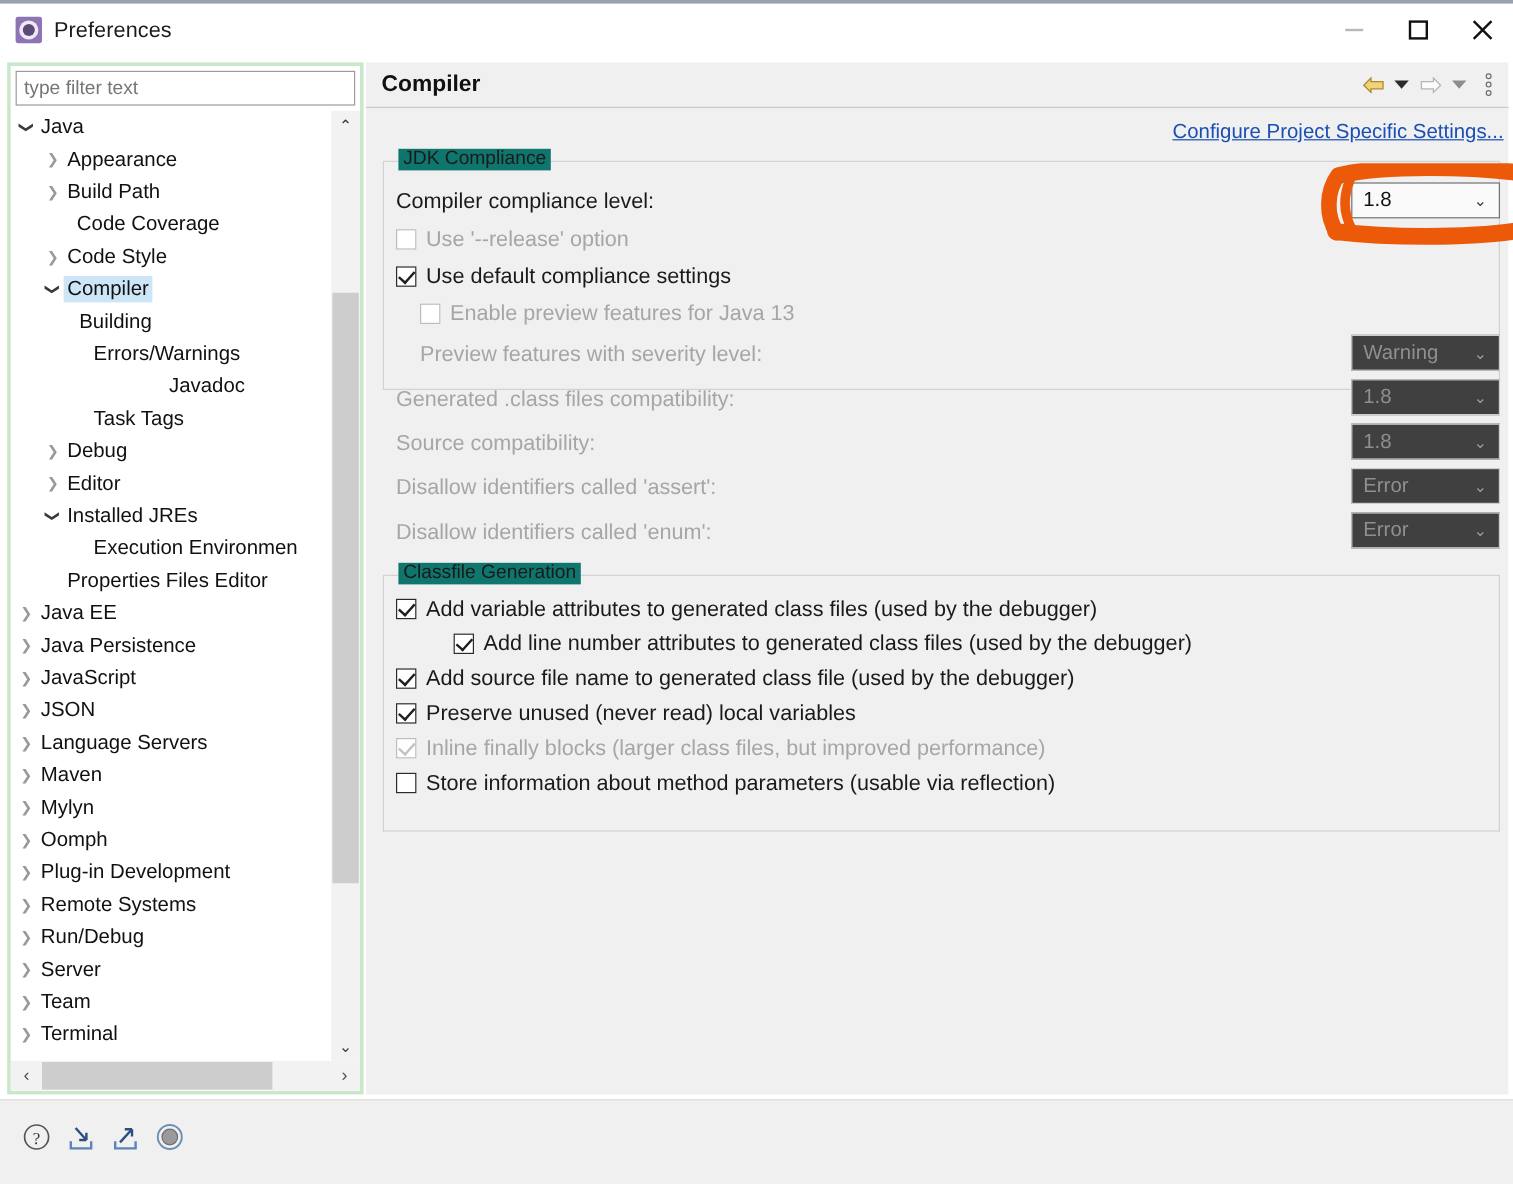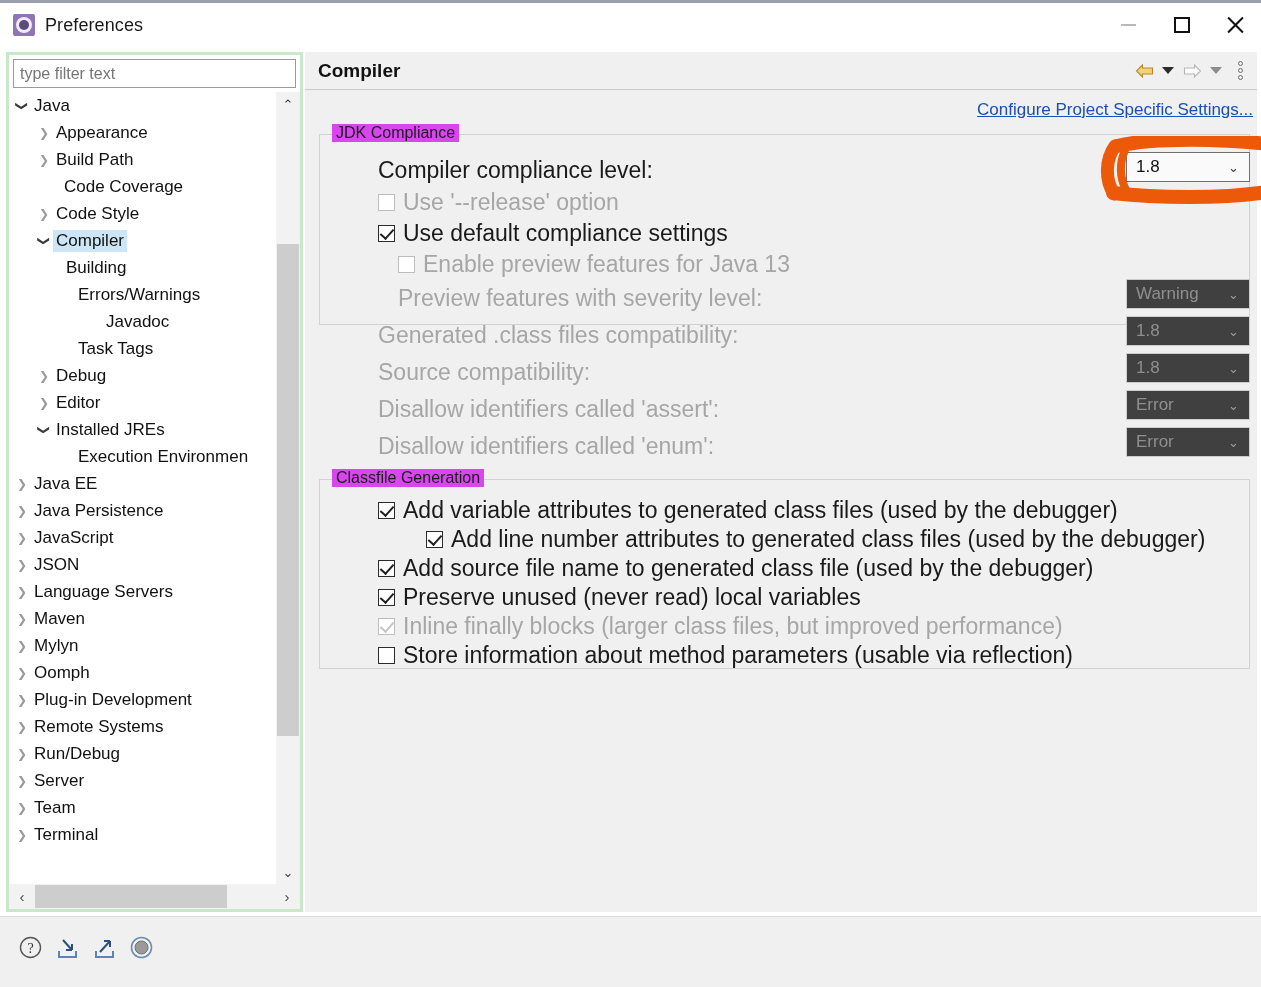--- a/index.html
+++ b/index.html
@@ -146,30 +146,30 @@
     font-size: 17px; color: #1a4fb4;
     text-decoration: underline; cursor: pointer; white-space: nowrap;
   }
 
   .group {
     position: absolute; border: 1px solid #d2d2d2;
     background: transparent;
   }
   .group-title {
     position: absolute; top: -11px; left: 12px;
-    background: #d946ef; padding: 0 4px;
+    background: #0f766e; padding: 0 4px;
     font-size: 16px; color: #1a1a1a;
   }
 
   #grp-jdk { left: 14px; top: 82px; width: 931px; height: 191px; }
-  #grp-classfile { left: 14px; top: 427px; width: 931px; height: 190px; }
+  #grp-classfile { left: 14px; top: 427px; width: 931px; height: 214px; }
 
   .row {
     position: absolute; left: 10px; display: flex; align-items: center;
-    font-size: 23px; color: #1a1a1a; white-space: nowrap; margin-left: 48px;
+    font-size: 18px; color: #1a1a1a; white-space: nowrap;
   }
   .row.dim { color: #a6a6a6; }
 
   .cbx {
     width: 17px; height: 17px; border: 1px solid #2b2b2b;
     background: #fff; margin-right: 8px; flex: none;
     position: relative;
   }
   .cbx.dim { border-color: #bdbdbd; }
   .cbx.checked::after {
@@ -257,21 +257,21 @@
           <span class="label-box">Compiler</span>
         </div>
         <div class="tree-row" style="padding-left: 36px;">
           <span class="twisty"></span>
           <span class="label-box">Building</span>
         </div>
         <div class="tree-row" style="padding-left: 48px;">
           <span class="twisty"></span>
           <span class="label-box">Errors/Warnings</span>
         </div>
-        <div class="tree-row" style="padding-left: 76px;">
+        <div class="tree-row" style="padding-left: 44px; justify-content: center;">
           <span class="twisty"></span>
           <span class="label-box">Javadoc</span>
         </div>
         <div class="tree-row" style="padding-left: 48px;">
           <span class="twisty"></span>
           <span class="label-box">Task Tags</span>
         </div>
         <div class="tree-row" style="padding-left: 26px;">
           <span class="twisty">❯</span>
           <span class="label-box">Debug</span>
@@ -280,20 +280,24 @@
           <span class="twisty">❯</span>
           <span class="label-box">Editor</span>
         </div>
         <div class="tree-row" style="padding-left: 26px;">
           <span class="twisty open" style="transform: rotate(90deg);">❯</span>
           <span class="label-box">Installed JREs</span>
         </div>
         <div class="tree-row" style="padding-left: 48px;">
           <span class="twisty"></span>
           <span class="label-box">Execution Environmen</span>
+        </div>
+        <div class="tree-row" style="padding-left: 26px;">
+          <span class="twisty"></span>
+          <span class="label-box">Properties Files Editor</span>
         </div>
         <div class="tree-row" style="padding-left: 4px;">
           <span class="twisty">❯</span>
           <span class="label-box">Java EE</span>
         </div>
         <div class="tree-row" style="padding-left: 4px;">
           <span class="twisty">❯</span>
           <span class="label-box">Java Persistence</span>
         </div>
         <div class="tree-row" style="padding-left: 4px;">

